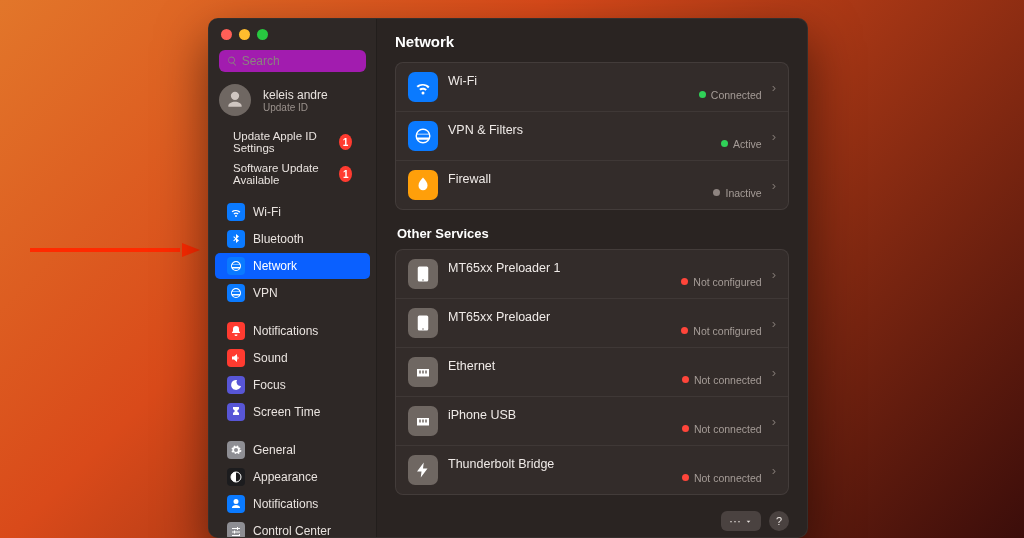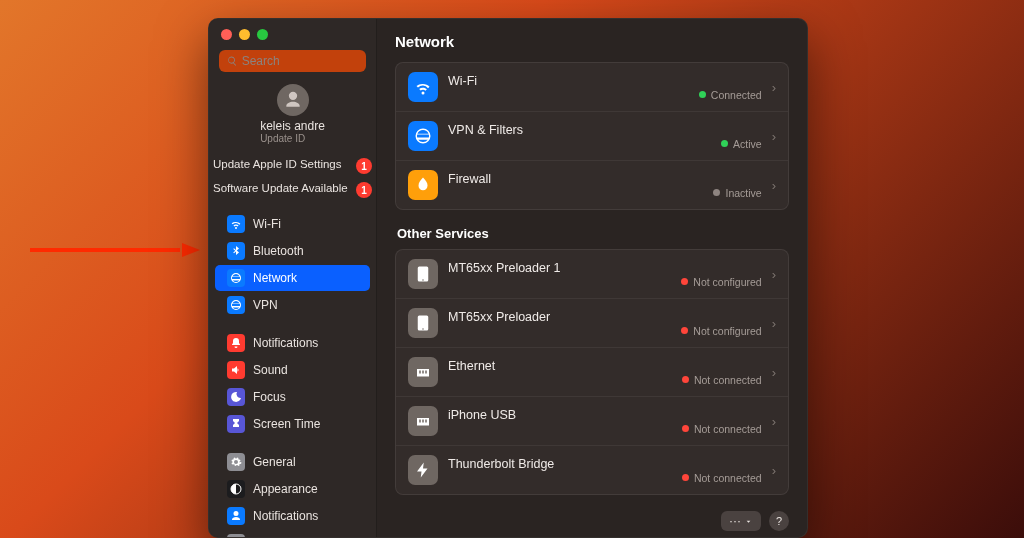--- a/index.html
+++ b/index.html
@@ -23,36 +23,36 @@
   }
   .sidebar {
     width: 168px; background: #2e2826; height: 100%;
     display: flex; flex-direction: column; border-right:1px solid rgba(0,0,0,.25);
     overflow: hidden;
   }
   .traffic { display:flex; gap:7px; padding:10px 12px 6px; }
   .tl { width:11px; height:11px; border-radius:50%; }
   .tl.r{background:#ff5f57;} .tl.y{background:#febc2e;} .tl.g{background:#28c840;}
   .search {
-    margin:4px 10px 8px; background:#c2410c; border-radius:6px;
+    margin:4px 10px 8px; background:#a21caf; border-radius:6px;
     display:flex; align-items:center; padding:4px 8px; gap:4px;
   }
   .search svg{width:12px;height:12px;fill:#8b837f;}
   .search input{
     background:transparent; border:none; outline:none; color:#cfc6c1; font-size:12px; width:100%;
   }
   .search input::placeholder{color:#8b837f;}
-  .account{ display:flex; align-items:center; gap:3px; padding:4px 10px 10px;flex-direction:column; }
+  .account{ display:flex; align-items:center; gap:12px; padding:4px 10px 10px; }
   .avatar{ width:32px;height:32px;border-radius:50%; background:#6f6762; display:flex;align-items:center;justify-content:center;}
   .avatar svg{width:20px;height:20px;fill:#cfc6c1;}
   .acct-name{color:#e9e3df;font-size:12px;font-weight:500;}
   .acct-sub{color:#9a918c;font-size:10px;}
   .alert-row{
-    display:flex; align-items:flex-start; justify-content:space-between;
-    padding:4px 4px; color:#e9e3df; font-size:11.5px; cursor:default;
+    display:flex; align-items:center; justify-content:space-between;
+    padding:4px 24px; color:#e9e3df; font-size:11.5px; cursor:default;
   }
   .badge{ width:16px;height:16px;border-radius:50%;background:#ff3b30;color:#fff;font-size:10px;font-weight:600;display:flex;align-items:center;justify-content:center;}
   .nav{ margin-top:8px; overflow-y:auto; flex:1;}
   .nav-item{
     display:flex;align-items:center;gap:8px;padding:4px 12px;color:#e9e3df;font-size:12px;border-radius:5px;margin:1px 6px;
   }
   .nav-item.selected{ background:#0a60ff; color:#fff;}
   .nav-icon{
     width:18px;height:18px;border-radius:4px;display:flex;align-items:center;justify-content:center;flex-shrink:0;
   }

